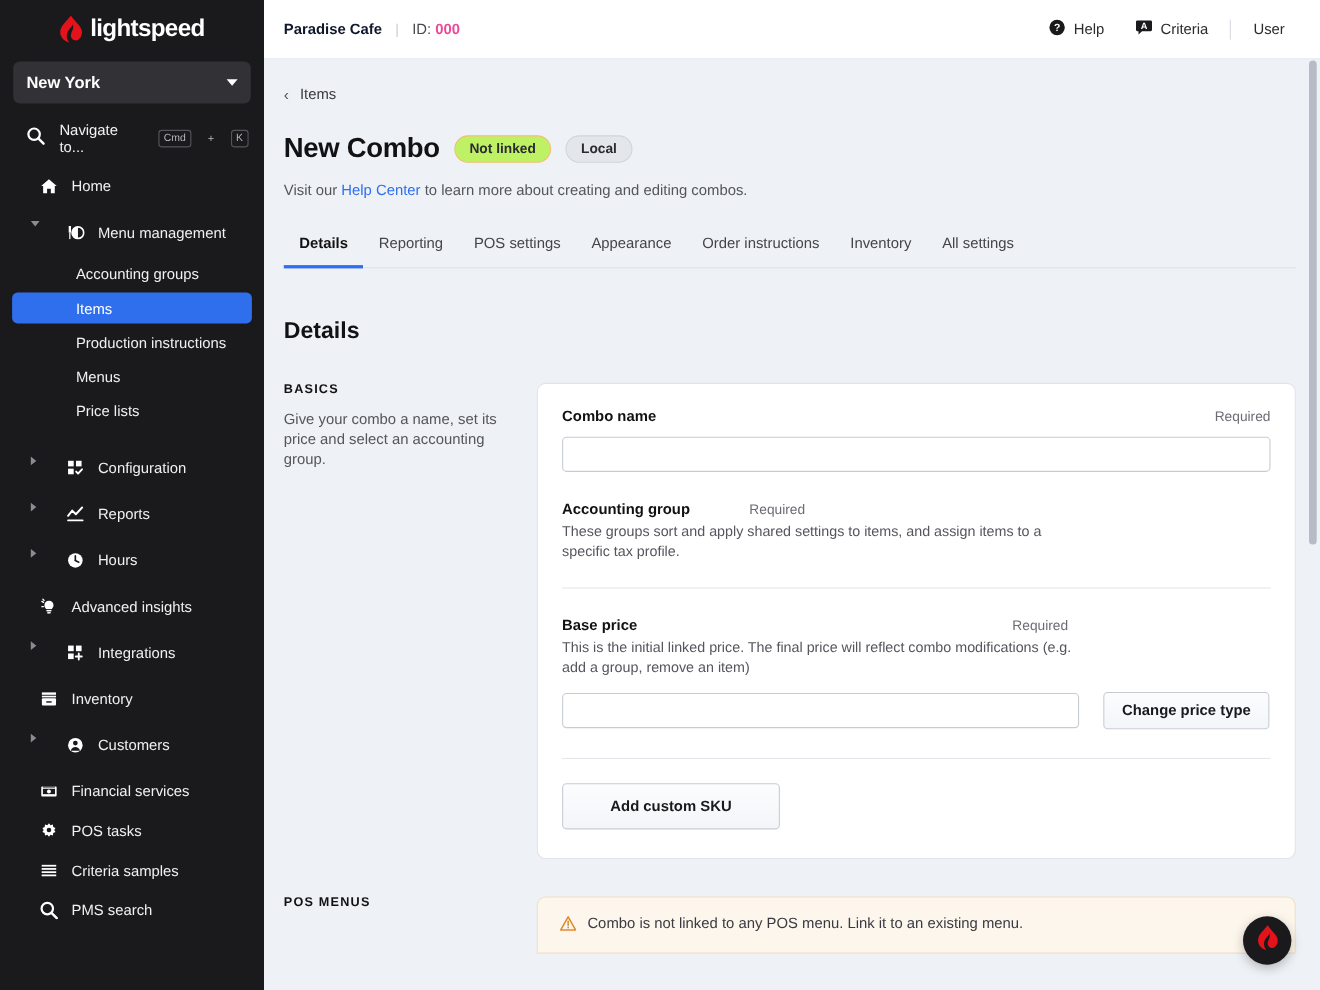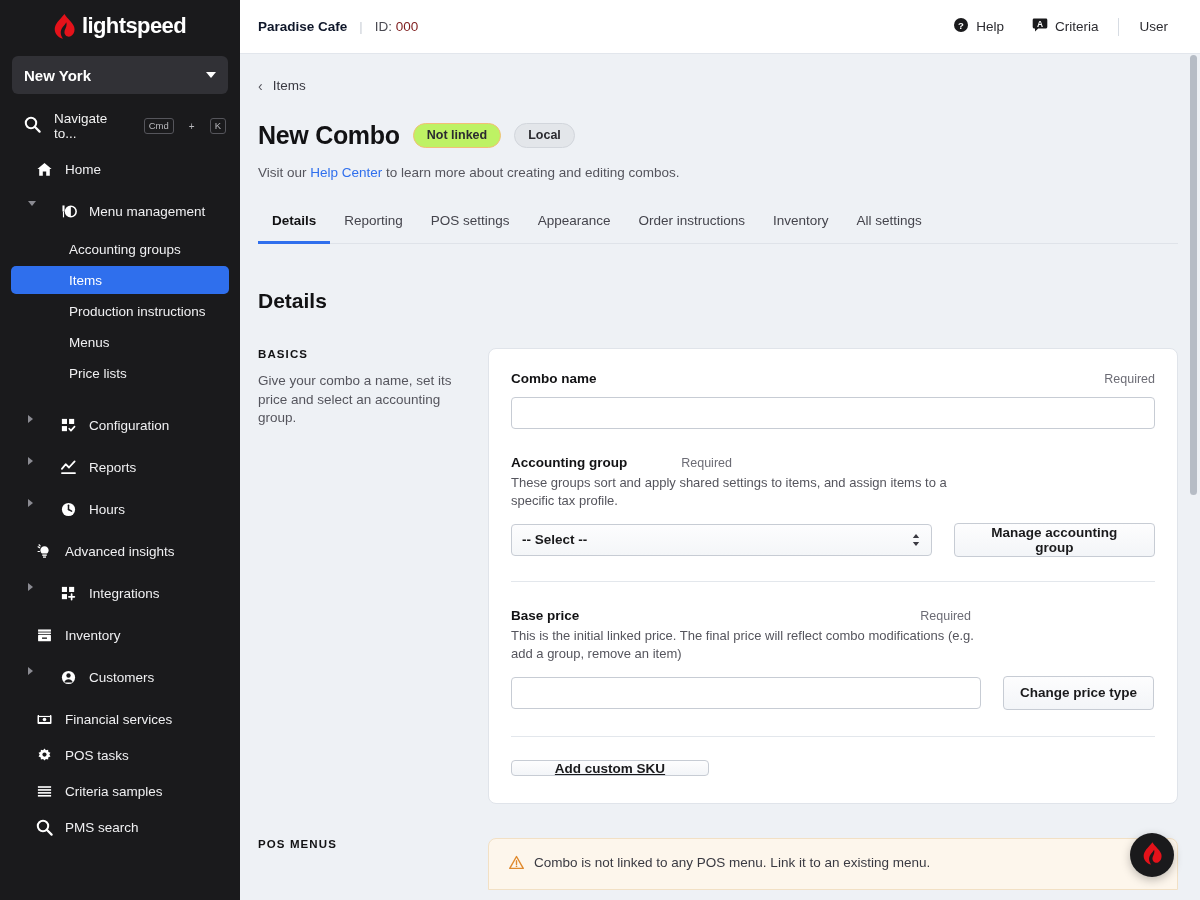--- a/index.html
+++ b/index.html
@@ -107,21 +107,21 @@
   }
   .topbar {
     height: 54px; background: #ffffff;
     border-bottom: 1px solid #e2e6ec;
     display: flex; align-items: center;
     padding: 0 18px 0 18px;
   }
   .tb-venue { font-size: 13.5px; font-weight: 700; color: #0f172a; }
   .tb-sep { color: #c9ced6; margin: 0 12px; font-size: 13px; }
   .tb-id { font-size: 13.5px; color: #4a4a52; }
-  .tb-id b { color: #7f1d1d; font-weight: 400; }
+  .tb-id b { color: #ec4899; font-weight: 700; }
   .tb-right { margin-left: auto; display: flex; align-items: center; }
   .tb-btn {
     display: flex; align-items: center; gap: 7px;
     font-size: 13.5px; color: #2b2b30;
     cursor: pointer; padding: 0 14px;
   }
   .tb-divider { width: 1px; height: 18px; background: #d7dce3; margin: 0 6px; }
 
   .content { height: 846px; overflow: hidden; position: relative; }
   .content-inner { padding: 0 22px 0 18px; }
@@ -562,53 +562,41 @@
             </div>
 
             <div class="fieldgap"></div>
 
             <div class="field">
               <div class="field-head">
                 <span class="field-label">Accounting group</span>
                 <span class="req near">Required</span>
               </div>
               <div class="field-help">These groups sort and apply shared settings to items, and assign items to a specific tax profile.</div>
-              <div class="row">
-                <div class="select">
-                  <span>-- Select --</span>
-                  <span class="select-caret">
-                    <svg width="10" height="16" viewBox="0 0 10 16">
-                        <path d="M5 2 L8.2 6 L1.8 6 Z" fill="#3a3a42"></path>
-                        <path d="M5 14 L8.2 10 L1.8 10 Z" fill="#3a3a42"></path>
-                      </svg>
-                  </span>
-                </div>
-                <button class="btn">Manage accounting group</button>
-              </div>
             </div>
 
             <div class="divider"></div>
             <div class="fieldgap"></div>
 
             <div class="field">
               <div class="field-head">
                 <span class="field-label">Base price</span>
                 <span class="req" style="margin-left:341px;">Required</span>
               </div>
               <div class="field-help">This is the initial linked price. The final price will reflect combo modifications (e.g. add a group, remove an item)</div>
               <div class="row">
                 <input class="input price" style="margin-top: 0px;" type="text" value="">
                 <button class="btn">Change price type</button>
               </div>
             </div>
 
             <div class="divider" style="margin-top:26px;"></div>
 
             <div style="margin-top:22px;">
-              <button class="btn" style="width:198px; height:16px;text-decoration:underline;">Add custom SKU</button>
+              <button class="btn" style="width:198px; height:42px;">Add custom SKU</button>
             </div>
 
           </div>
         </div>
 
         <div class="grid" style="margin-top:34px;">
           <div class="grid-left">
             <div class="grid-label">POS MENUS</div>
           </div>
           <div class="notice">

